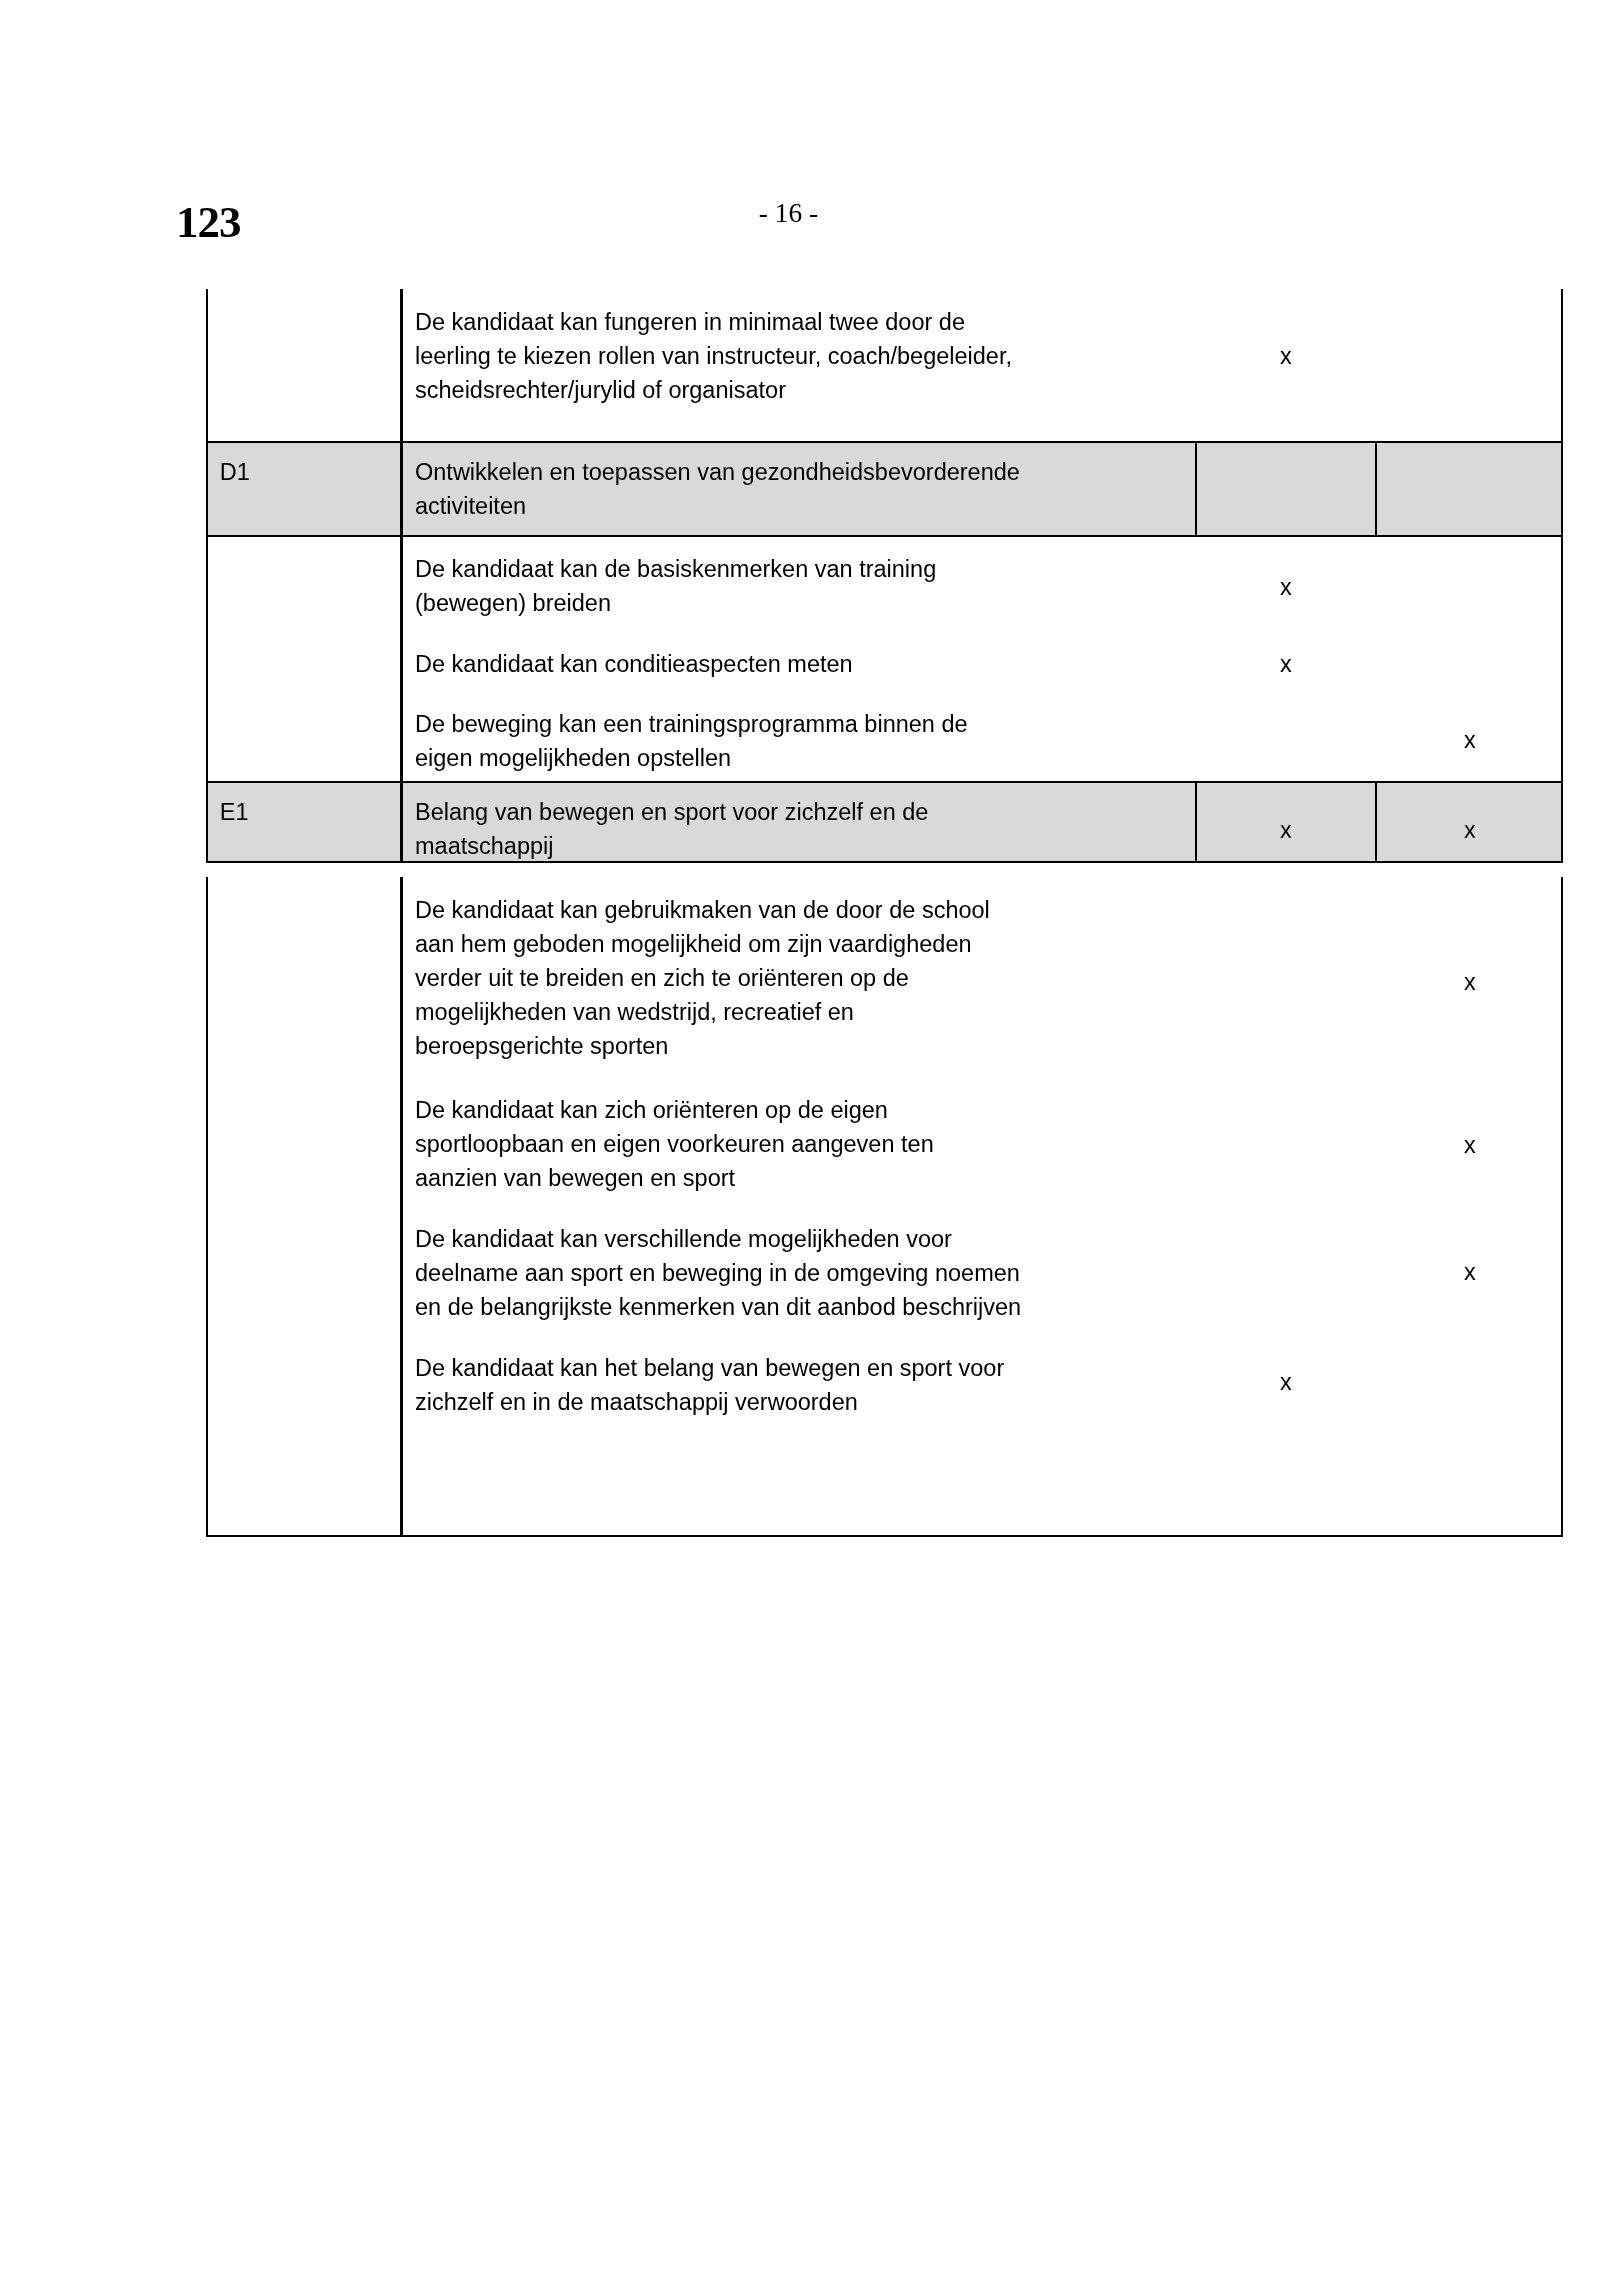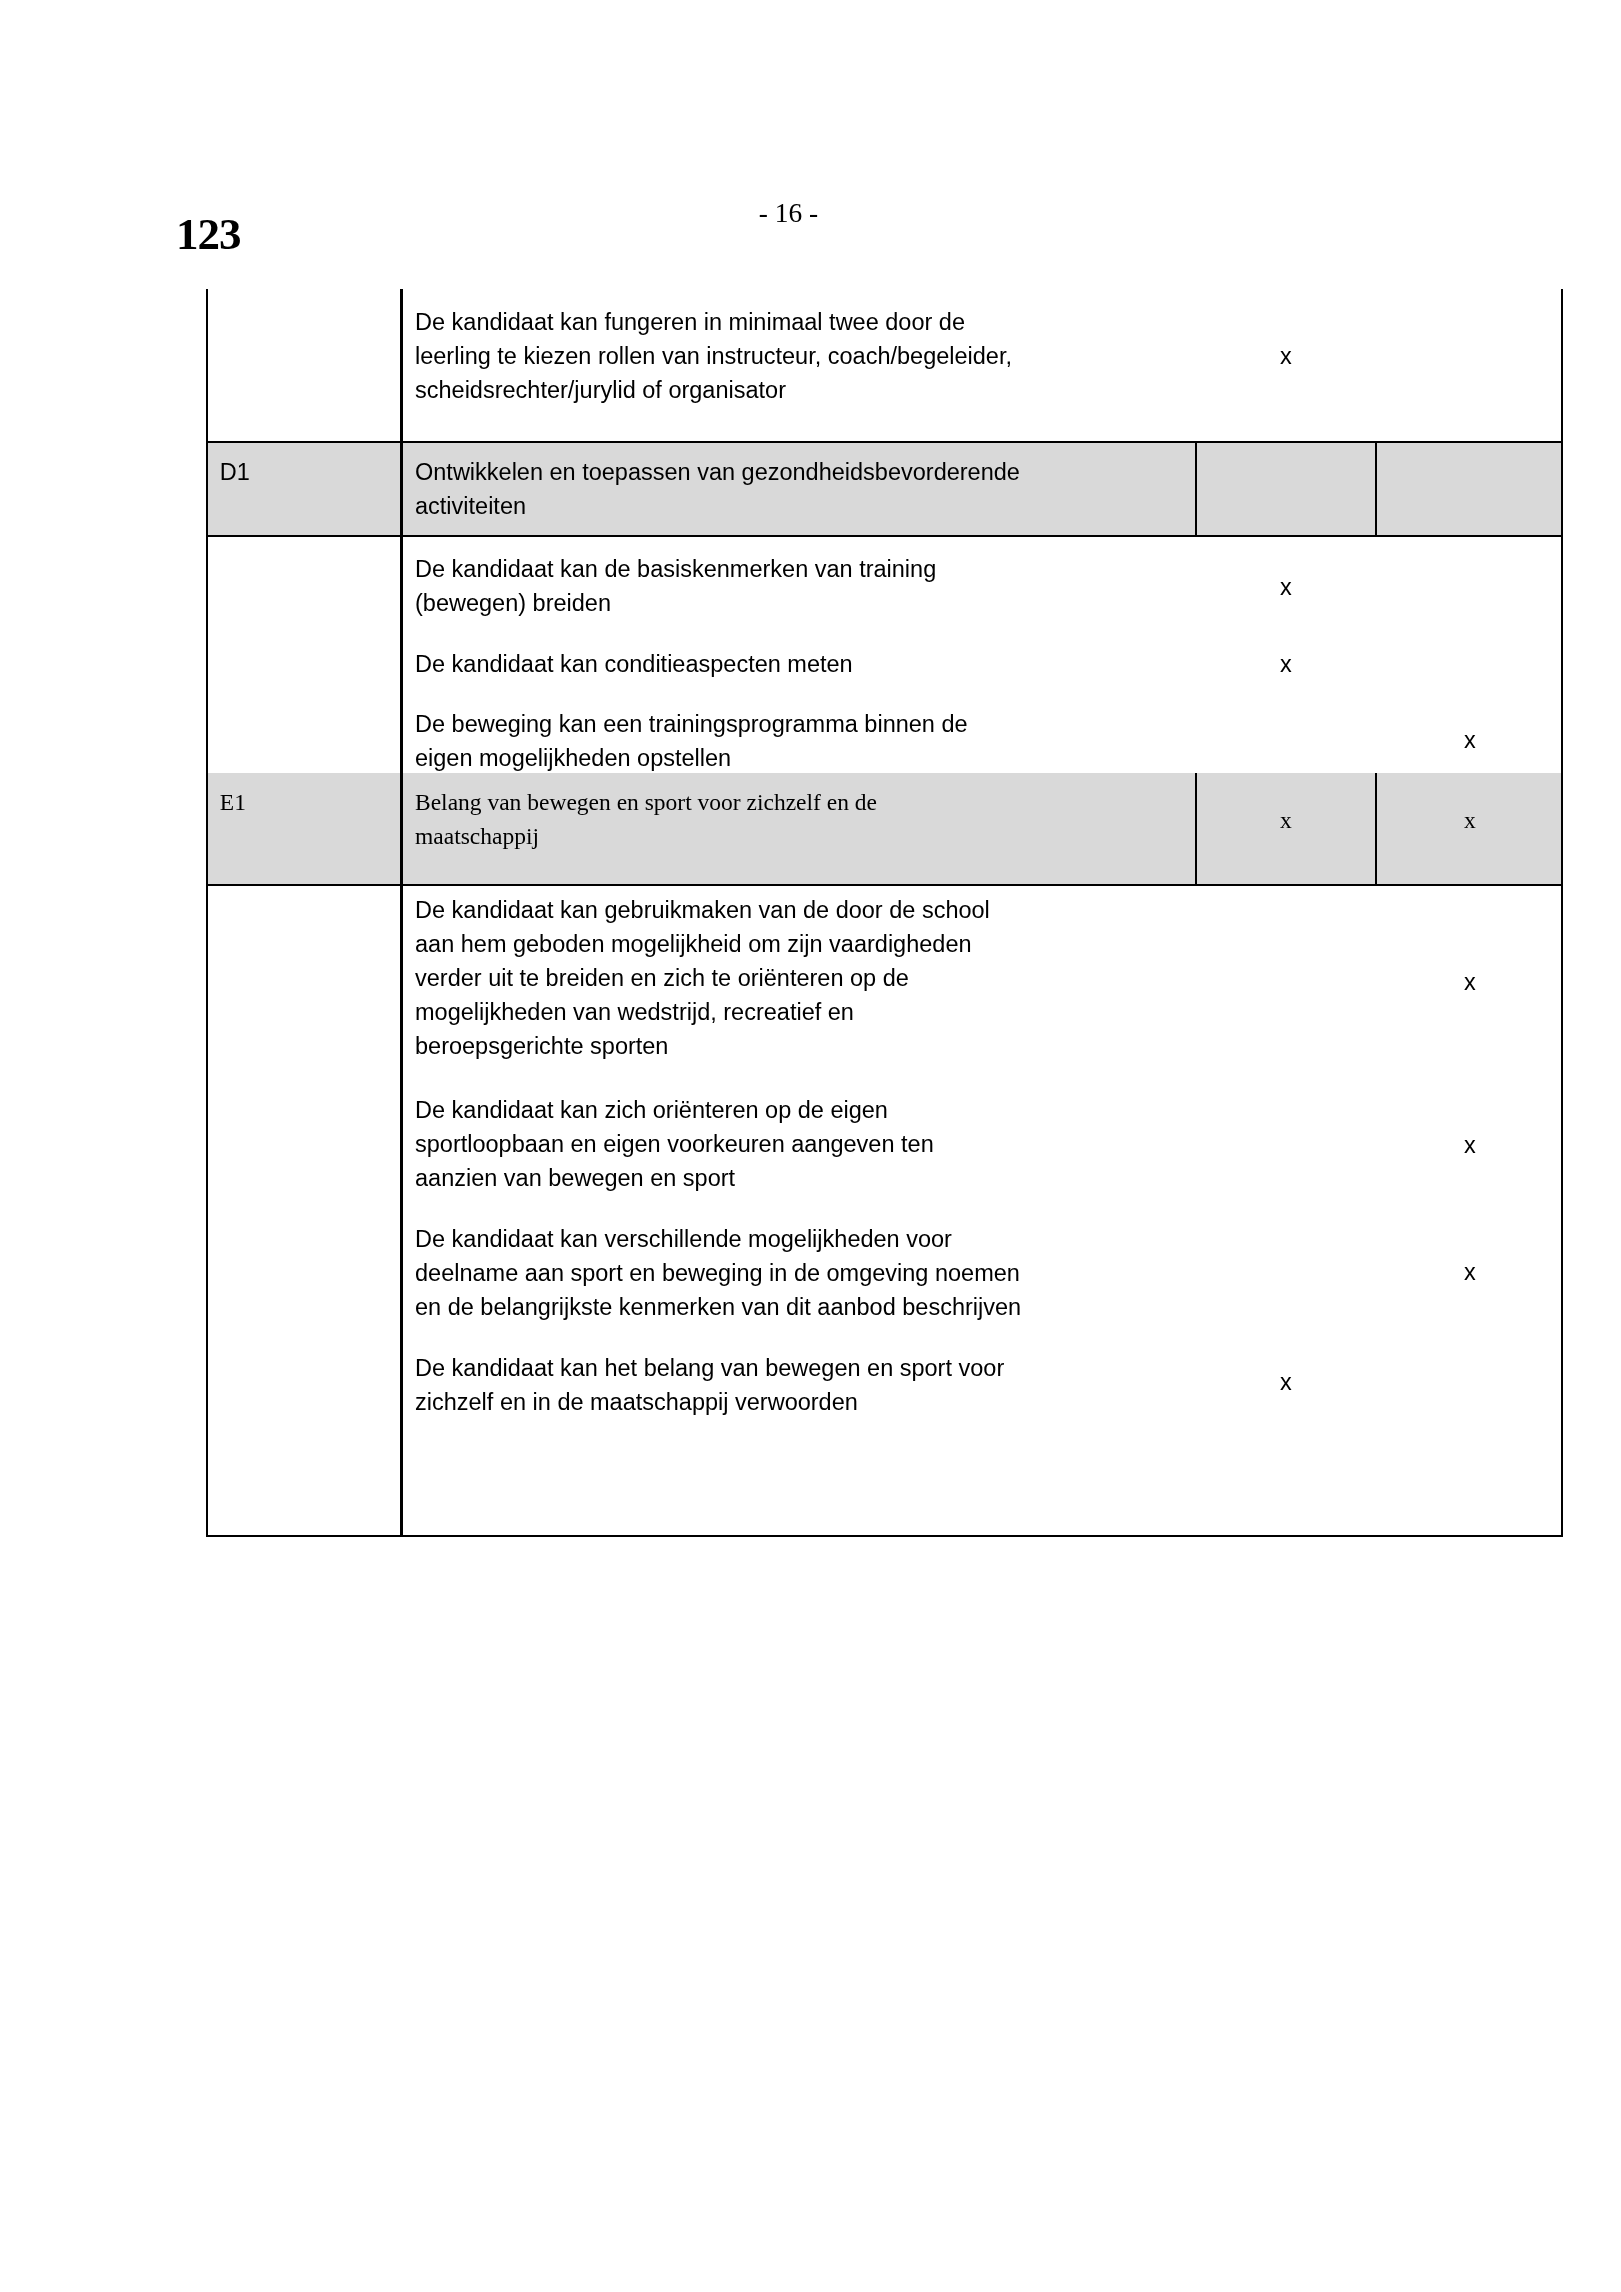--- a/index.html
+++ b/index.html
@@ -1,17 +1,17 @@
 <!DOCTYPE html>
 <html><head>
 <meta charset="utf-8">
 <style>
   html, body { margin: 0; padding: 0; background: #ffffff; }
   body { width: 1621px; height: 2293px; position: relative; overflow: hidden; }
-  .doc-number { position: absolute; left: 176px; top: 210px; font-family: "Liberation Serif", serif; font-weight: bold; font-size: 45px; line-height: 49px; color: #000; letter-spacing: -1px; }
+  .doc-number { position: absolute; left: 176px; top: 198px; font-family: "Liberation Serif", serif; font-weight: bold; font-size: 45px; line-height: 49px; color: #000; letter-spacing: -1px; }
   .page-number { position: absolute; left: 725px; width: 127px; top: 198px; text-align: center; font-family: "Liberation Serif", serif; font-size: 27.4px; line-height: 31px; color: #000; }
   .tbl { position: absolute; left: 206px; top: 289px; width: 1357px; font-family: "Liberation Sans", sans-serif; font-size: 23.5px; color: #000; }
   .row { position: absolute; left: 0; width: 1357px; box-sizing: border-box; border-left: 2px solid #000; border-right: 2.9px solid #000; }
   .row.band { background: #d9d9d9; }
   .row.bb { border-bottom: 2.9px solid #000; }
   .row .code { position: absolute; left: 11.8px; font-size: 23.5px; line-height: 34px; }
   .row .divider { position: absolute; left: 192px; top: 0; bottom: 0; width: 2.9px; background: #000; }
   .row .vline { position: absolute; top: 0; bottom: 0; width: 2px; background: #000; }
   .item { position: absolute; left: 207px; width: 774px; line-height: 34px; white-space: pre-line; }
   .mark { position: absolute; width: 39px; margin-left: -19.6px; text-align: center; line-height: 34px; font-size: 23.5px; }
@@ -48,21 +48,21 @@
     <div class="item" style="top:14.7px;">De kandidaat kan de basiskenmerken van training
 (bewegen) breiden</div>
     <div class="mark" style="left:1078px; top:33px;">x</div>
     <div class="item" style="top:110px;">De kandidaat kan conditieaspecten meten</div>
     <div class="mark" style="left:1078px; top:110px;">x</div>
     <div class="item" style="top:170px;">De beweging kan een trainingsprogramma binnen de
 eigen mogelijkheden opstellen</div>
     <div class="mark" style="left:1262px; top:186px;">x</div>
   </div>
 
-  <div class="row band bb" style="top:484px; height:113px;font-family:Liberation Serif, serif;">
+  <div class="row band bb" style="top:494px; height:80px;">
     <div class="code" style="top:11.8px;">E1</div>
     <div class="divider"></div>
     <div class="item" style="top:11.8px;">Belang van bewegen en sport voor zichzelf en de
 maatschappij</div>
     <div class="vline" style="left:987px;"></div>
     <div class="vline" style="left:1167px;"></div>
     <div class="mark" style="left:1078px; top:30px;">x</div>
     <div class="mark" style="left:1262px; top:30px;">x</div>
   </div>
 

